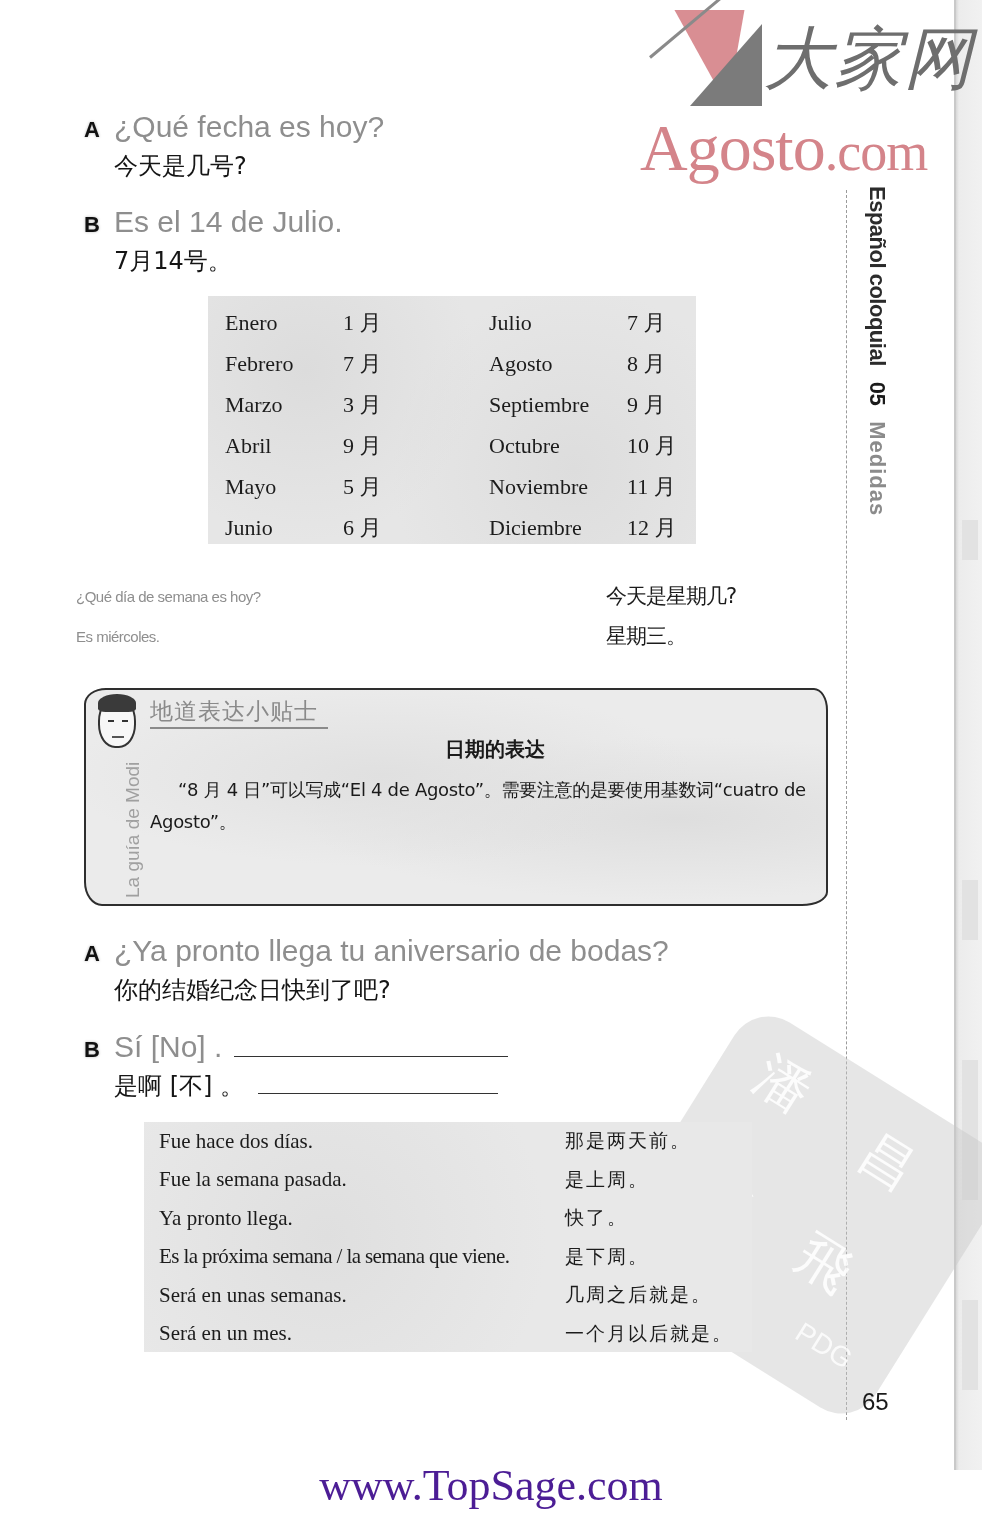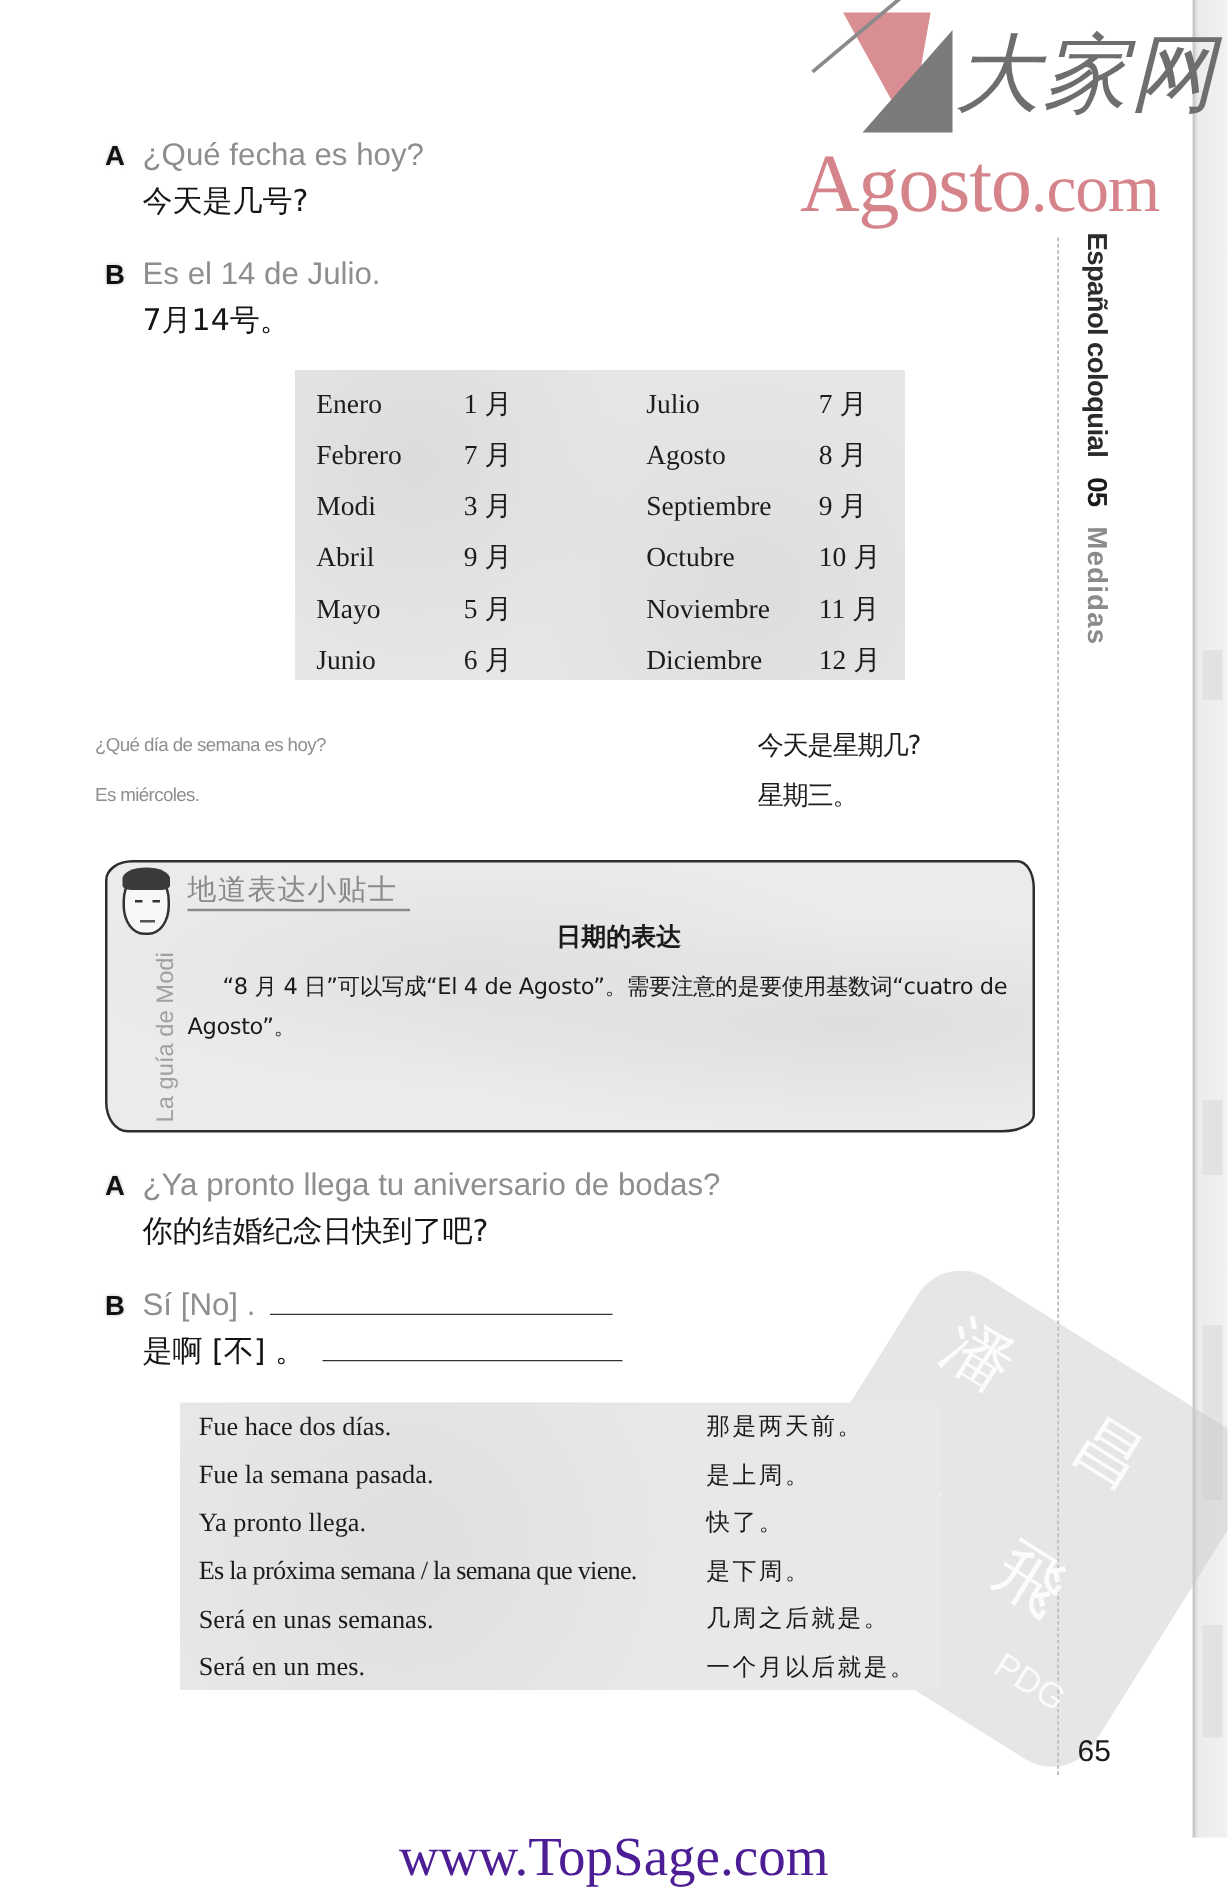--- a/index.html
+++ b/index.html
@@ -58,31 +58,30 @@
     .side-title .num { font-weight: bold; color: #1a1a1a; margin-left: 16px; }
     .side-title .chap { color: #8b8b8b; margin-left: 16px; font-weight: bold; letter-spacing: 1px; }
 
     
     .dlg { position: absolute; left: 84px; }
     .dlg .row { display: flex; align-items: baseline; }
     .speaker {
       width: 30px; font-family: "Liberation Sans", sans-serif; font-weight: bold;
       font-size: 22px; color: #111; text-shadow: 0 0 3px #bbb;
     }
-    .es { font-family: "Liberation Sans", sans-serif; font-size: 25px; color: #8e8e8e; }
+    .es { font-family: "Liberation Sans", sans-serif; font-size: 30px; color: #8e8e8e; }
     .zh { font-family: "DejaVu Sans", sans-serif; font-size: 24px; color: #151515; padding-left: 30px; margin-top: 6px; }
     .blank { display: inline-block; border-bottom: 1px solid #333; height: 1px; vertical-align: baseline; }
 
     
     .month-box {
       position: absolute; left: 208px; top: 296px; width: 488px; height: 248px;
       background: #e6e6e6;
       background-image: radial-gradient(circle at 20% 30%, #dcdcdc 0, transparent 40%),
                         radial-gradient(circle at 75% 70%, #dddddd 0, transparent 45%);
-      margin-left: 28px;
     }
     .month-grid {
       position: absolute; left: 17px; top: 6px; display: grid;
       grid-template-columns: 118px 146px 138px 60px; grid-auto-rows: 41px;
       font-family: "Liberation Serif", serif; font-size: 22px; color: #1c1c1c; align-items: center;
     }
 
     
     .weekday { position: absolute; left: 76px; top: 576px; width: 700px; }
     .weekday .line { display: flex; height: 40px; align-items: center; }
@@ -205,21 +204,21 @@
 <div class="month-box z1">
   <div class="month-grid">
     <span>Enero</span>
       <span>1 月</span>
       <span>Julio</span>
       <span>7 月</span>
     <span>Febrero</span>
       <span>7 月</span>
       <span>Agosto</span>
       <span>8 月</span>
-    <span>Modi</span>
+    <span>Marzo</span>
       <span>3 月</span>
       <span>Septiembre</span>
       <span>9 月</span>
     <span>Abril</span>
       <span>9 月</span>
       <span>Octubre</span>
       <span>10 月</span>
     <span>Mayo</span>
       <span>5 月</span>
       <span>Noviembre</span>

